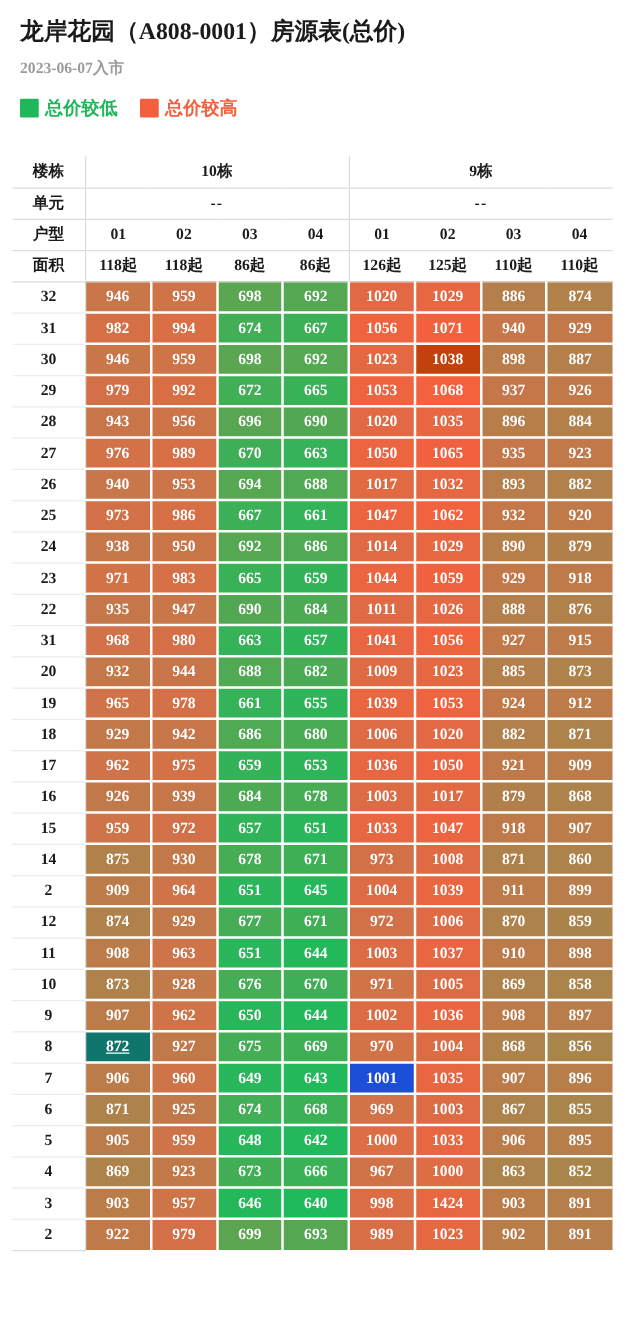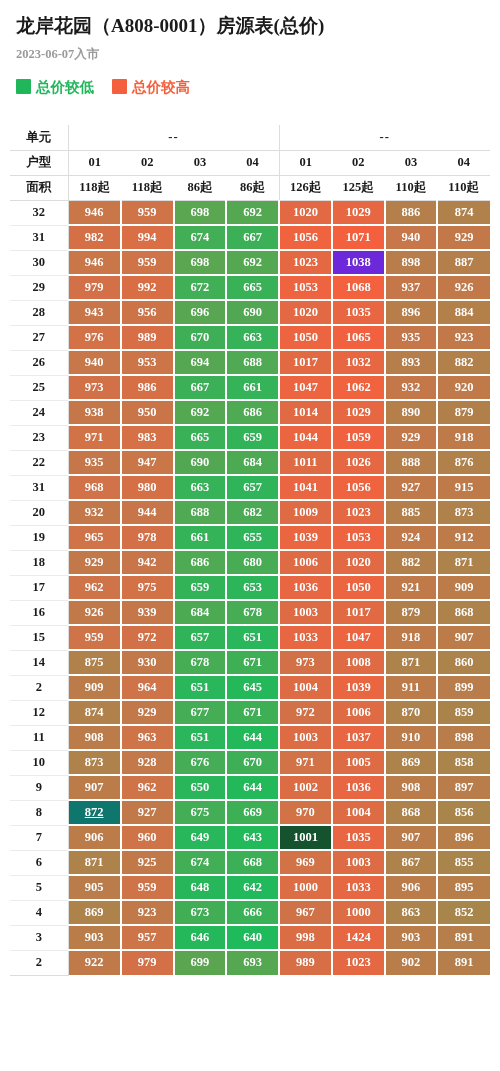--- a/index.html
+++ b/index.html
@@ -159,20 +159,25 @@
           <col class="datacol">
           <col class="datacol">
           <col class="datacol">
         <col class="datacol">
           <col class="datacol">
           <col class="datacol">
           <col class="datacol">
       </colgroup>
       <thead>
         <tr>
+            <th class="hdr-label">楼栋</th>
+            <th class="hdr-cell" colspan="4">10栋</th>
+            <th class="hdr-cell grp-sep" colspan="4">9栋</th>
+          </tr>
+        <tr>
             <th class="hdr-label">单元</th>
             <th class="hdr-cell unit-cell" colspan="4">--</th>
             <th class="hdr-cell unit-cell grp-sep" colspan="4">--</th>
           </tr>
         <tr>
             <th class="hdr-label">户型</th>
             <th class="hdr-cell">01</th>
             <th class="hdr-cell">02</th>
             <th class="hdr-cell">03</th>
             <th class="hdr-cell">04</th>
@@ -216,21 +221,21 @@
             <td class="val" style="background: rgb(199, 119, 73);">940</td>
             <td class="val last" style="background: rgb(195, 120, 73);">929</td>
           </tr>
           <tr class="datarow">
             <td class="rowlabel">30</td>
             <td class="val" style="background: rgb(201, 118, 72);">946</td>
             <td class="val" style="background: rgb(206, 116, 72);">959</td>
             <td class="val" style="background: rgb(90, 166, 81);">698</td>
             <td class="val" style="background: rgb(84, 168, 82);">692</td>
             <td class="val" style="background: rgb(228, 104, 66);">1023</td>
-            <td class="val" style="background: #6d28d9;">1038</td>
+            <td class="val" style="background: #c2410c;">1038</td>
             <td class="val" style="background: rgb(184, 125, 74);">898</td>
             <td class="val last" style="background: rgb(180, 127, 74);">887</td>
           </tr>
           <tr class="datarow">
             <td class="rowlabel">29</td>
             <td class="val" style="background: rgb(212, 112, 71);">979</td>
             <td class="val" style="background: rgb(217, 110, 69);">992</td>
             <td class="val" style="background: rgb(64, 175, 86);">672</td>
             <td class="val" style="background: rgb(57, 177, 87);">665</td>
             <td class="val" style="background: rgb(238, 99, 64);">1053</td>
@@ -468,21 +473,21 @@
             <td class="val" style="background: rgb(221, 108, 68);">1004</td>
             <td class="val" style="background: rgb(173, 130, 75);">868</td>
             <td class="val last" style="background: rgb(169, 132, 75);">856</td>
           </tr>
           <tr class="datarow">
             <td class="rowlabel">7</td>
             <td class="val" style="background: rgb(187, 124, 74);">906</td>
             <td class="val" style="background: rgb(206, 116, 72);">960</td>
             <td class="val" style="background: rgb(40, 183, 90);">649</td>
             <td class="val" style="background: rgb(34, 185, 91);">643</td>
-            <td class="val" style="background: #14532d;">1001</td>
+            <td class="val" style="background: #1d4ed8;">1001</td>
             <td class="val" style="background: rgb(232, 102, 65);">1035</td>
             <td class="val" style="background: rgb(187, 124, 74);">907</td>
             <td class="val last" style="background: rgb(183, 126, 74);">896</td>
           </tr>
           <tr class="datarow">
             <td class="rowlabel">6</td>
             <td class="val" style="background: rgb(174, 130, 75);">871</td>
             <td class="val" style="background: rgb(194, 121, 73);">925</td>
             <td class="val" style="background: rgb(66, 174, 85);">674</td>
             <td class="val" style="background: rgb(60, 176, 87);">668</td>

